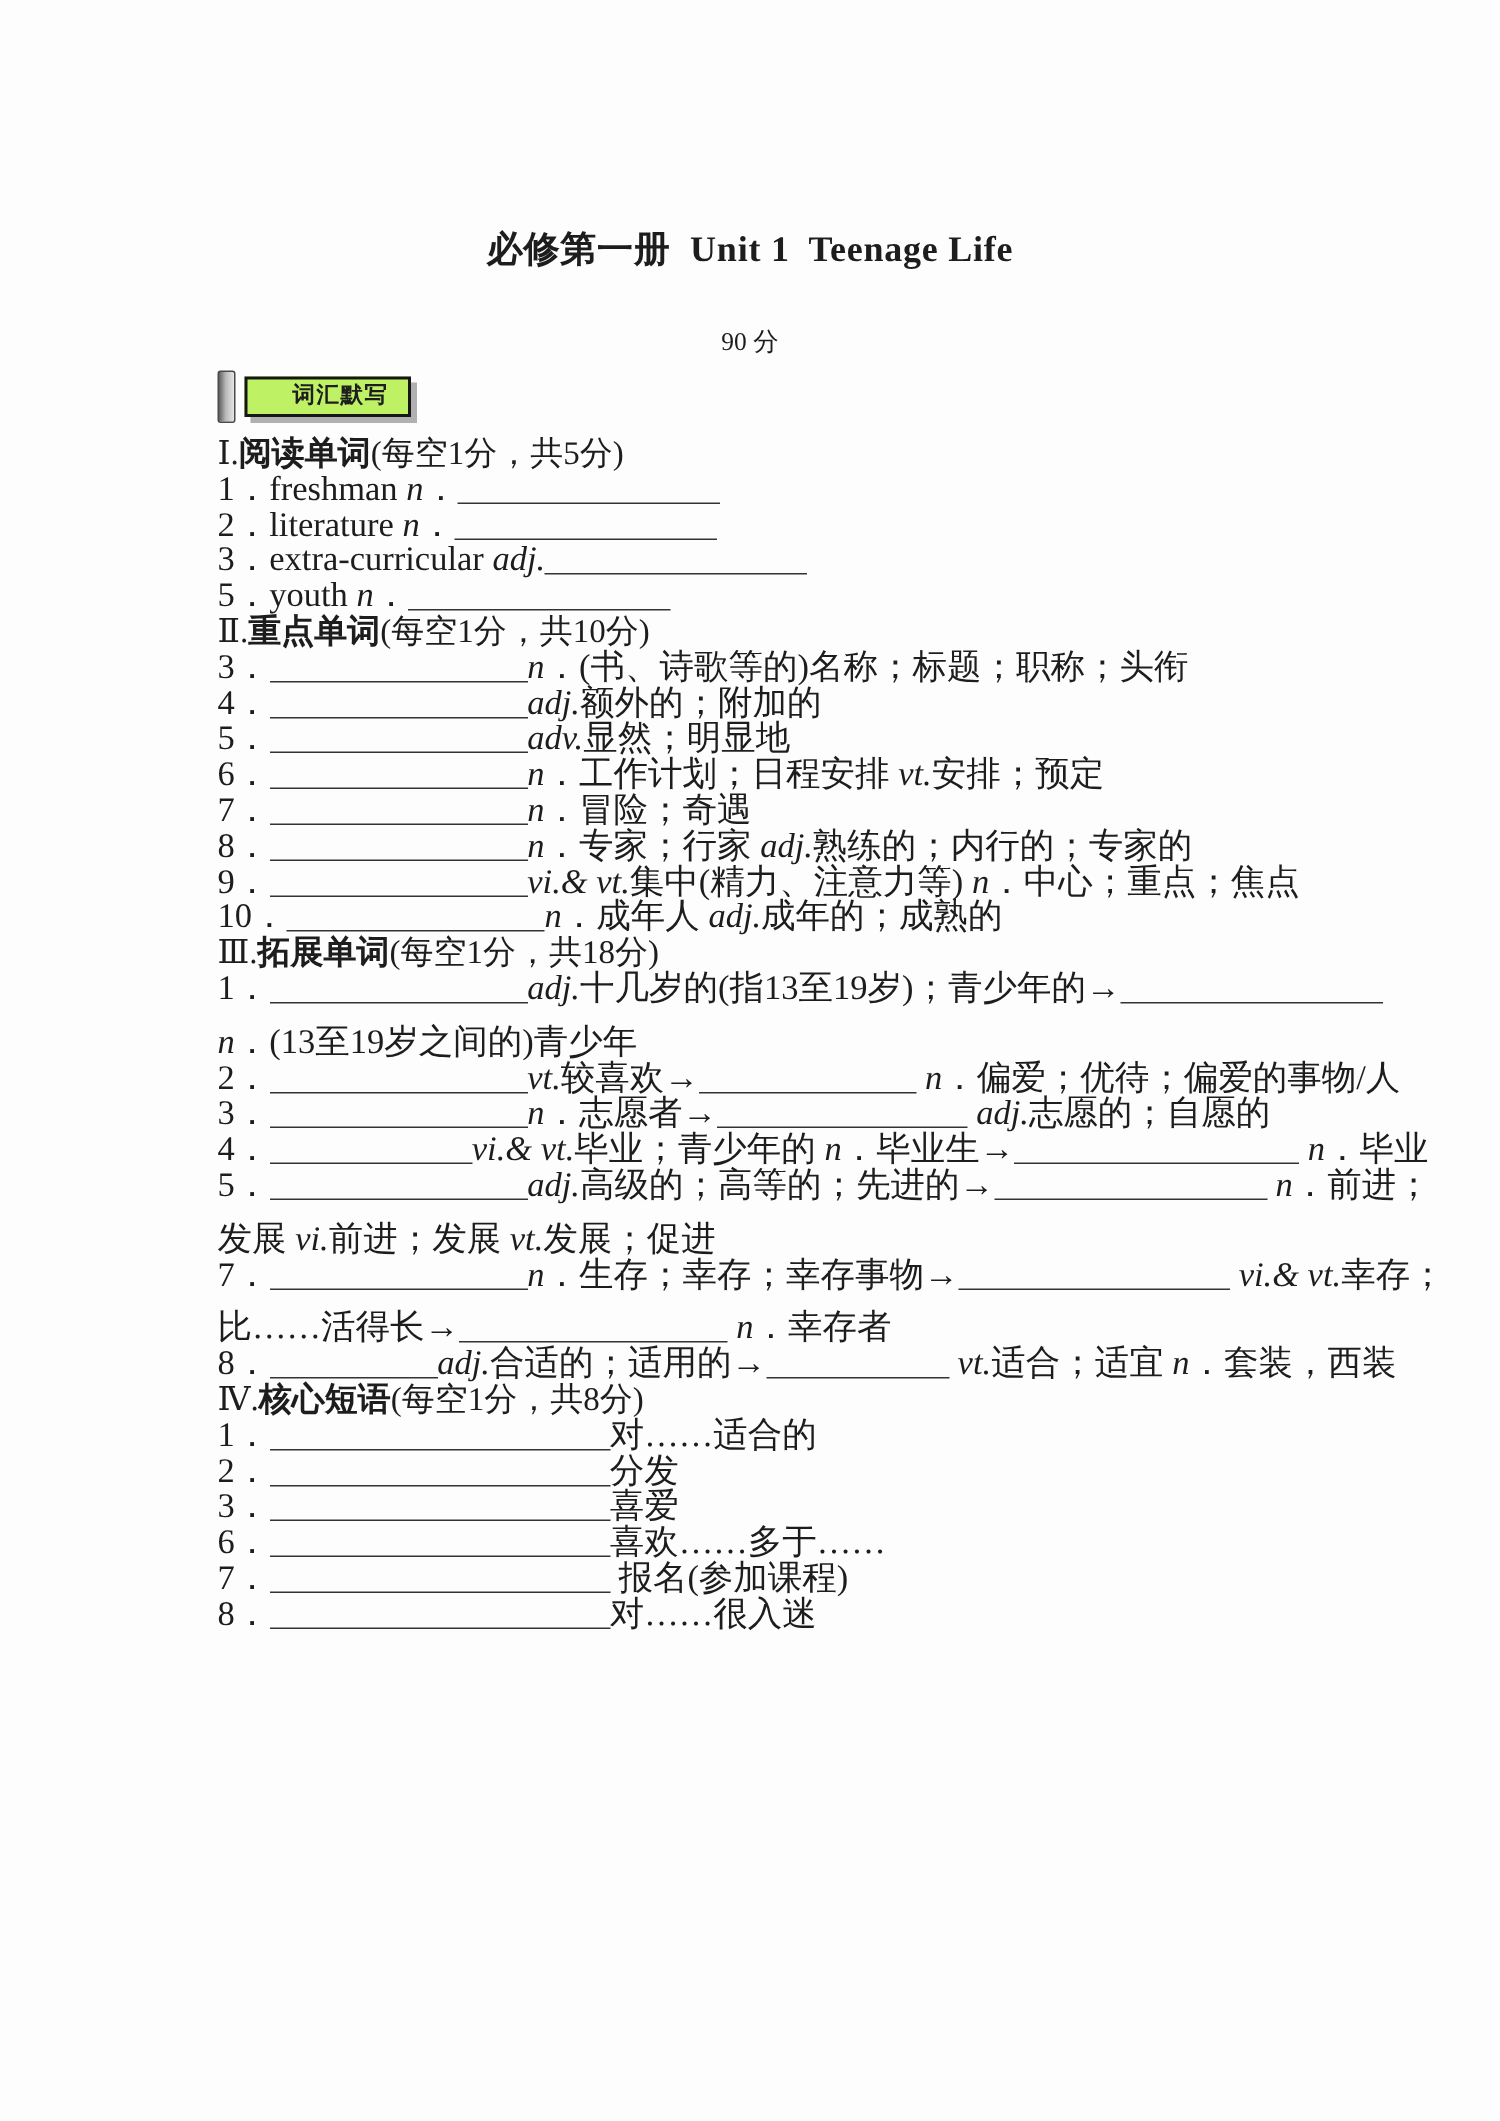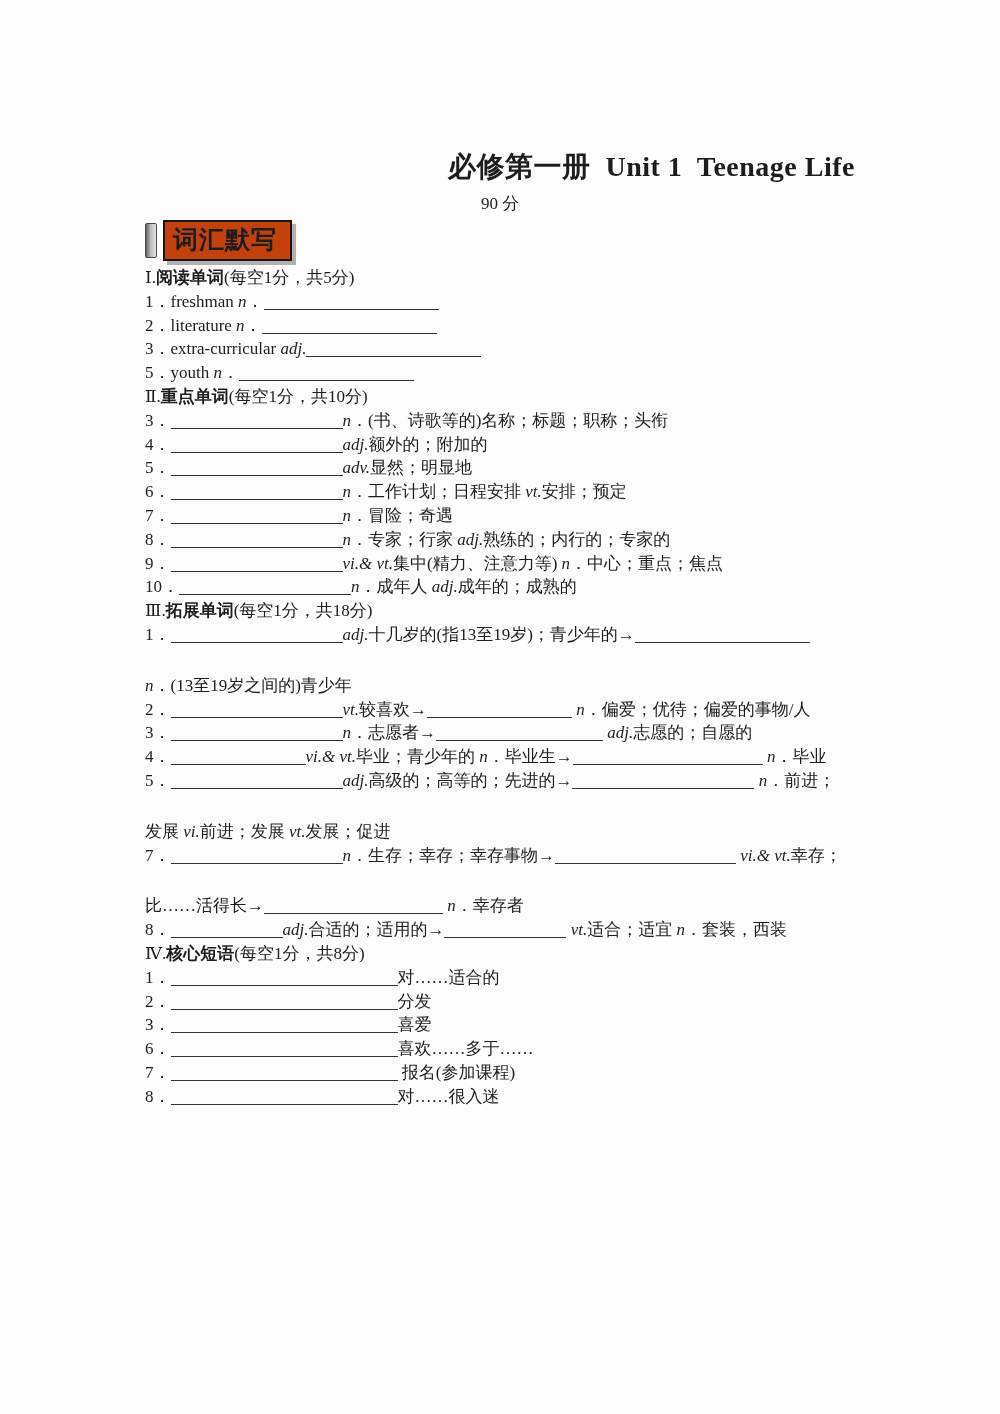--- a/index.html
+++ b/index.html
@@ -1,34 +1,34 @@
 <!DOCTYPE html>
 <html><head>
 <meta charset="utf-8">
 <style>
   html,body{margin:0;padding:0}
   body{
     width:1000px;height:1414px;background:#fdfdfd;color:#1d1d1d;
     font-family:"Liberation Serif","DejaVu Serif",serif;overflow:hidden;
   }
   .page{padding:150px 145px 0 145px}
-  .title{font-size:28px;font-weight:700;text-align:right;line-height:34px;
-         margin:0 0 8px 0;white-space:pre-wrap;letter-spacing:.5px}
+  .title{font-size:24px;font-weight:700;text-align:center;line-height:34px;
+         margin:0 0 32px 0;white-space:pre-wrap;letter-spacing:.5px}
   .score{font-size:17px;text-align:center;line-height:24px;margin:0 0 4px 0;white-space:pre-wrap}
   .badge-row{display:flex;align-items:center;height:40px;margin:0 0 6px 0}
   .spine{display:inline-block;width:10px;height:33px;flex:0 0 10px;
          background:linear-gradient(90deg,#5f5f5f,#b9b9b9 45%,#e6e6e6);
          border:1px solid #4a4a4a;border-radius:2px;margin-right:6px}
-  .badge{display:inline-block;border:2px solid #161616;background:#c2410c;
-         box-shadow:4px 4px 0 #b0b0b0;padding:1px 13px 3px 8px;
-         font-size:25px;font-weight:700;letter-spacing:1px}
-  .sec-head{font-size:17px;line-height:23.8px;white-space:pre}
+  .badge{display:inline-block;border:2px solid #161616;background:#bef264;
+         box-shadow:4px 4px 0 #b0b0b0;padding:1px 13px 3px 30px;
+         font-size:15px;font-weight:700;letter-spacing:1px}
+  .sec-head{font-size:22px;line-height:23.8px;white-space:pre}
   .sec-name{font-weight:700}
-  .line{font-size:17px;line-height:23.8px;white-space:pre}
-  .cont{margin-top:27px}
+  .line{font-size:23px;line-height:23.8px;white-space:pre}
+  .cont{margin-top:12px}
   .pos{font-style:italic}
   .blank{display:inline-block;height:17px;border-bottom:1.5px solid #333;vertical-align:-3px}
 </style>
 </head>
 <body>
 
 <div class="page">
   <h1 class="title">必修第一册  Unit 1  Teenage Life</h1>
   <div class="score">90 分</div>
   <div class="badge-row">

